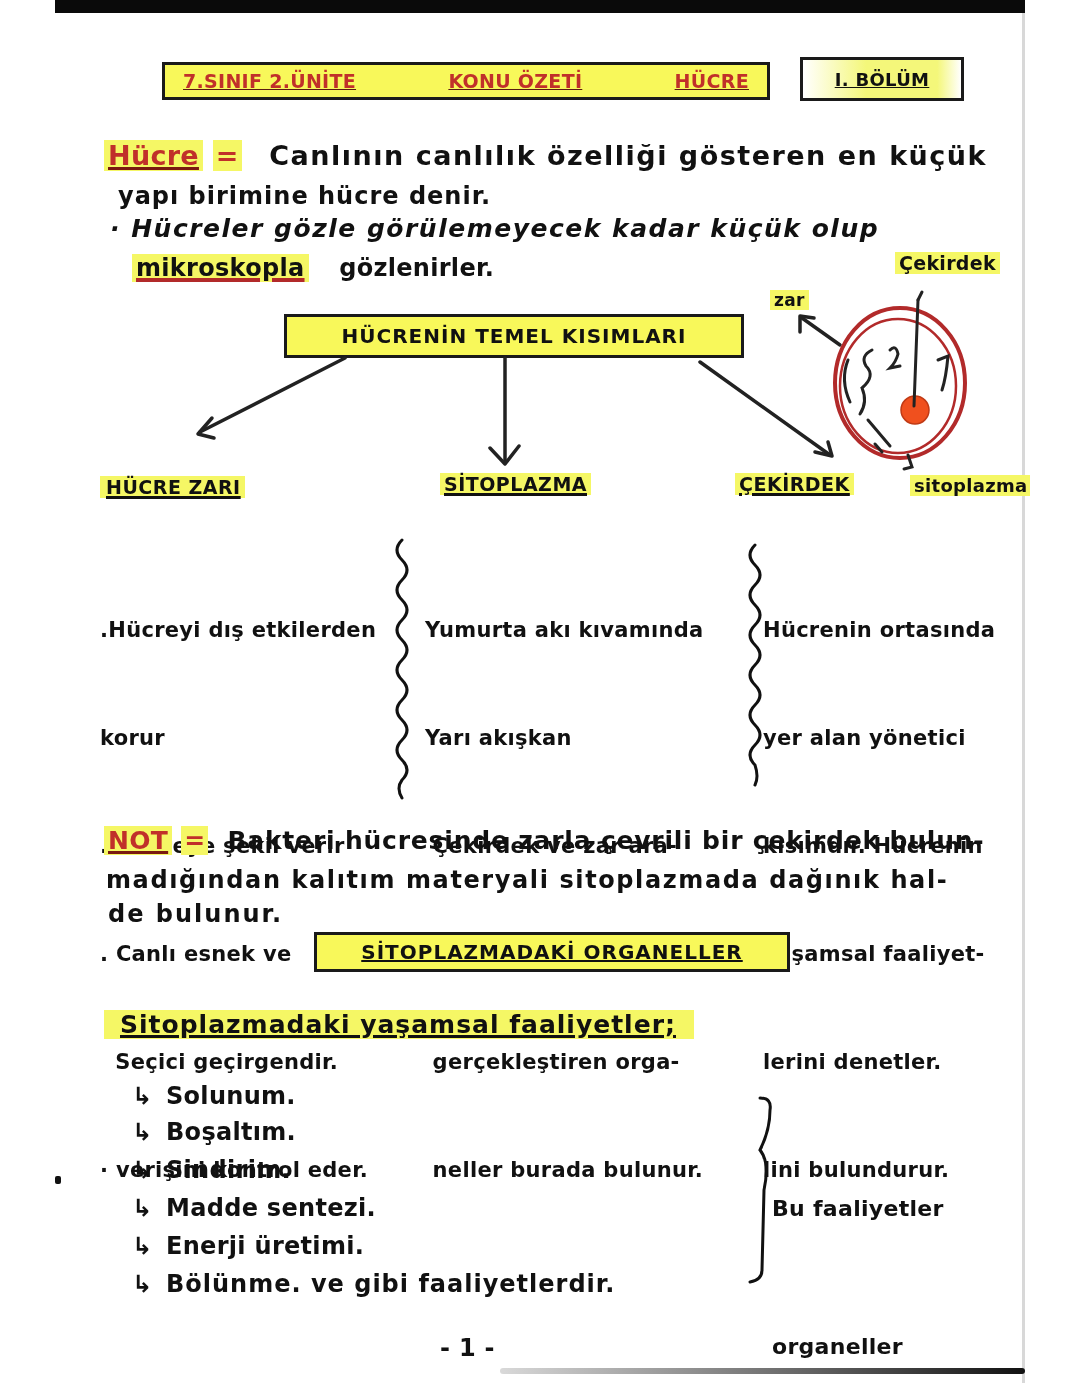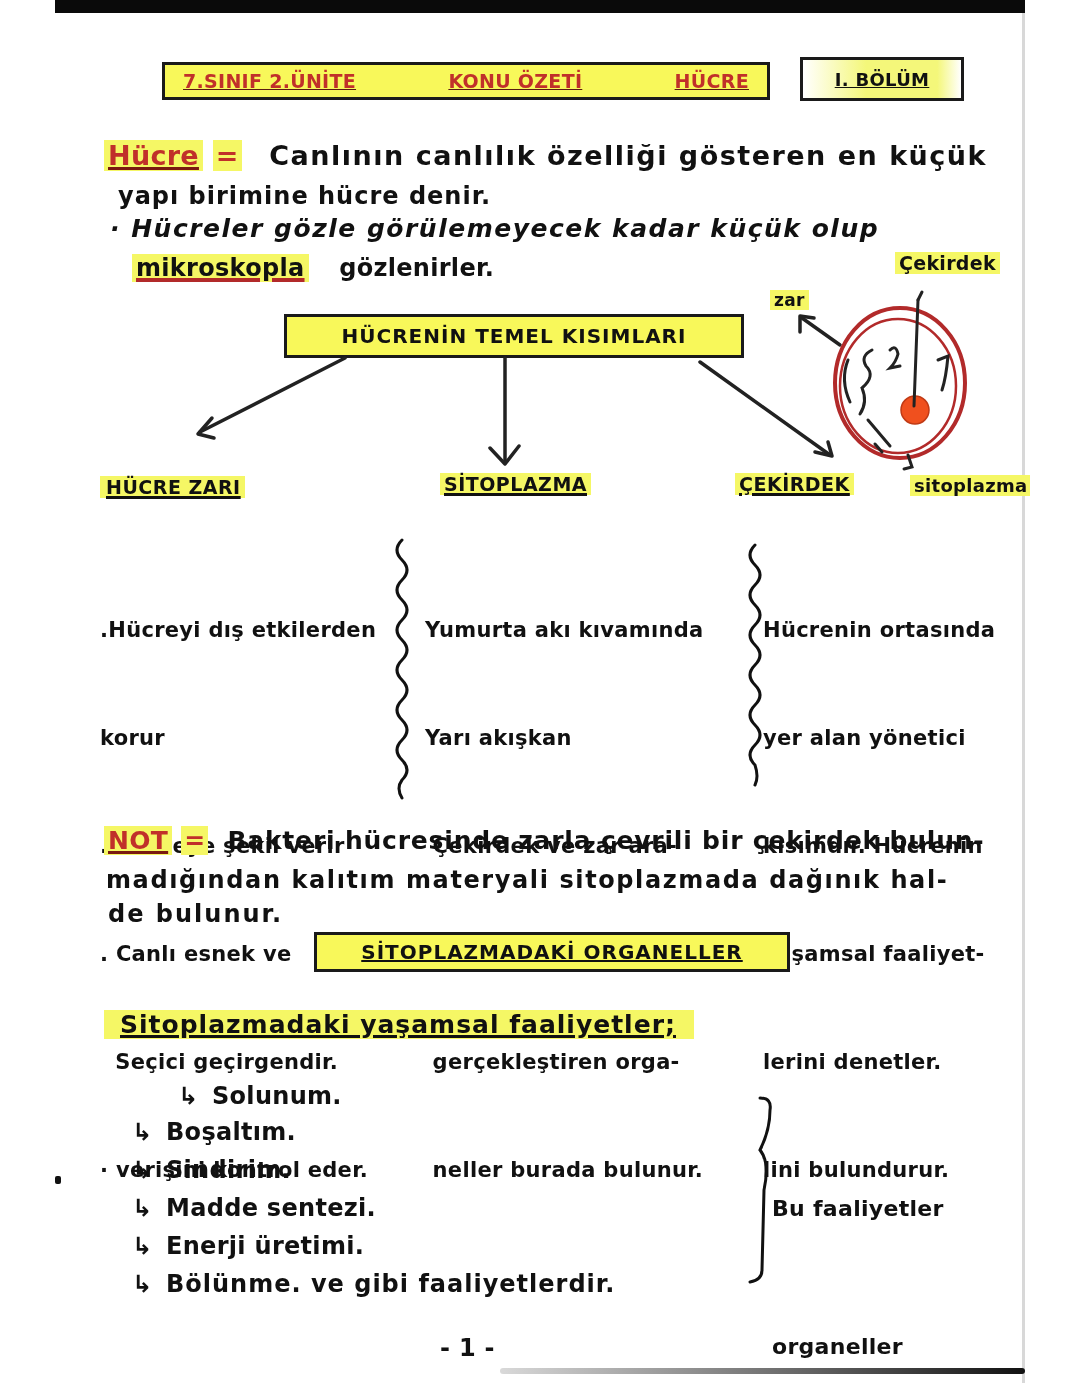--- a/index.html
+++ b/index.html
@@ -163,21 +163,21 @@
   <span style="color:#c0302a; background:#f5f765; padding:0 3px;">=</span>
   <span style="margin-left:10px; letter-spacing:0.8px;">Bakteri hücresinde zarla çevrili bir çekirdek bulun-</span>
 </div>
 <div class="line hand" style="left:106px; top:866px; font-size:24px; letter-spacing:1.6px;">madığından kalıtım materyali sitoplazmada dağınık hal-</div>
 <div class="line hand" style="left:108px; top:900px; font-size:24px; letter-spacing:2px;">de bulunur.</div>
 
 <div class="box-head hand" style="left:266px; top:932px; width:476px; height:40px; font-size:20px; text-decoration: underline; margin-left: 48px;">SİTOPLAZMADAKİ ORGANELLER</div>
 
 <div class="abs hand hl" style="left:104px; top:1010px; font-size:25px; font-weight:bold; text-decoration: underline; text-decoration-thickness:3px; padding-left:16px; padding-right:18px; letter-spacing:1px;text-align:right;">Sitoplazmadaki yaşamsal faaliyetler;</div>
 
-<div class="list-item hand" style="left:132px; top:1082px;margin-left:46px;">
+<div class="list-item hand" style="left:132px; top:1082px;">
   <span class="arrow-glyph">↳</span><span>Solunum.</span>
 </div>
 <div class="list-item hand" style="left:132px; top:1118px;">
   <span class="arrow-glyph">↳</span><span>Boşaltım.</span>
 </div>
 <div class="list-item hand" style="left:132px; top:1156px;">
   <span class="arrow-glyph">↳</span><span>Sindirim.</span>
 </div>
 <div class="list-item hand" style="left:132px; top:1194px;">
   <span class="arrow-glyph">↳</span><span>Madde sentezi.</span>

